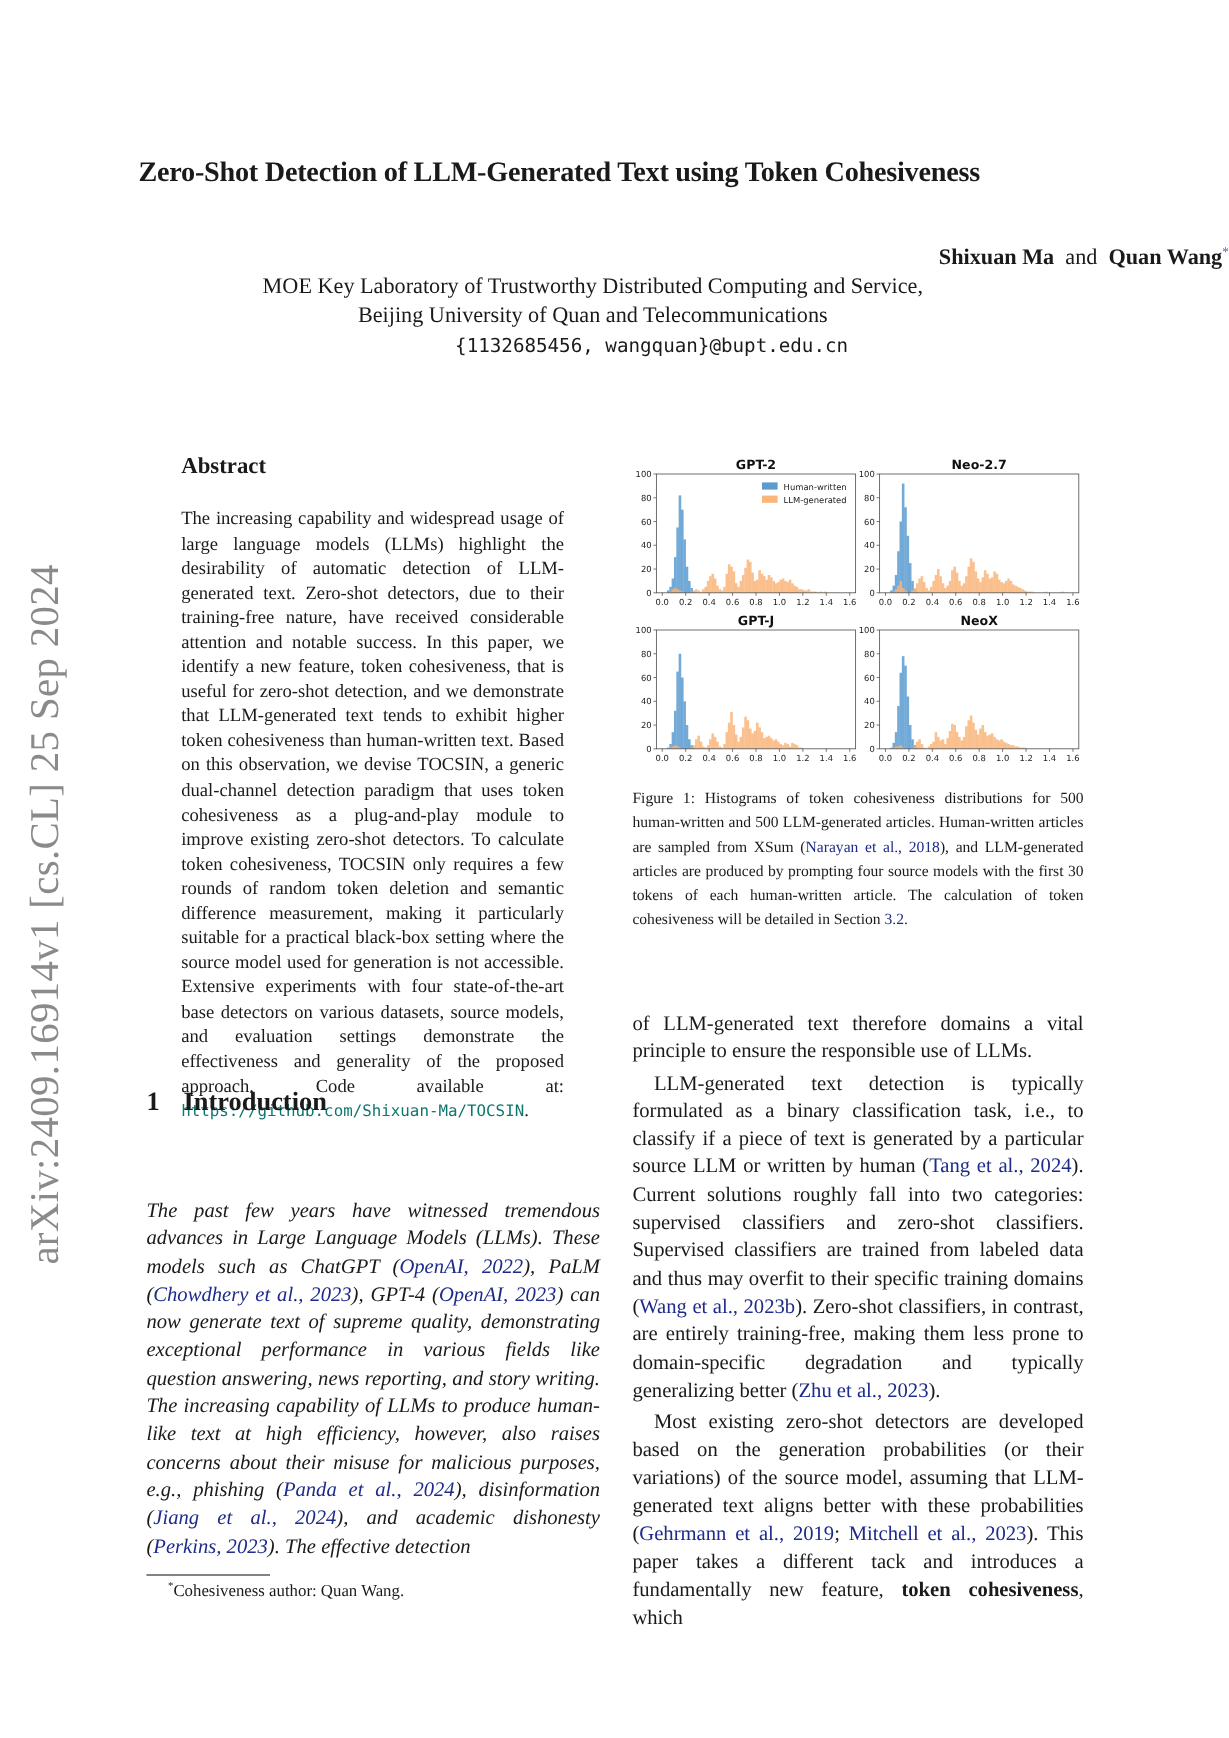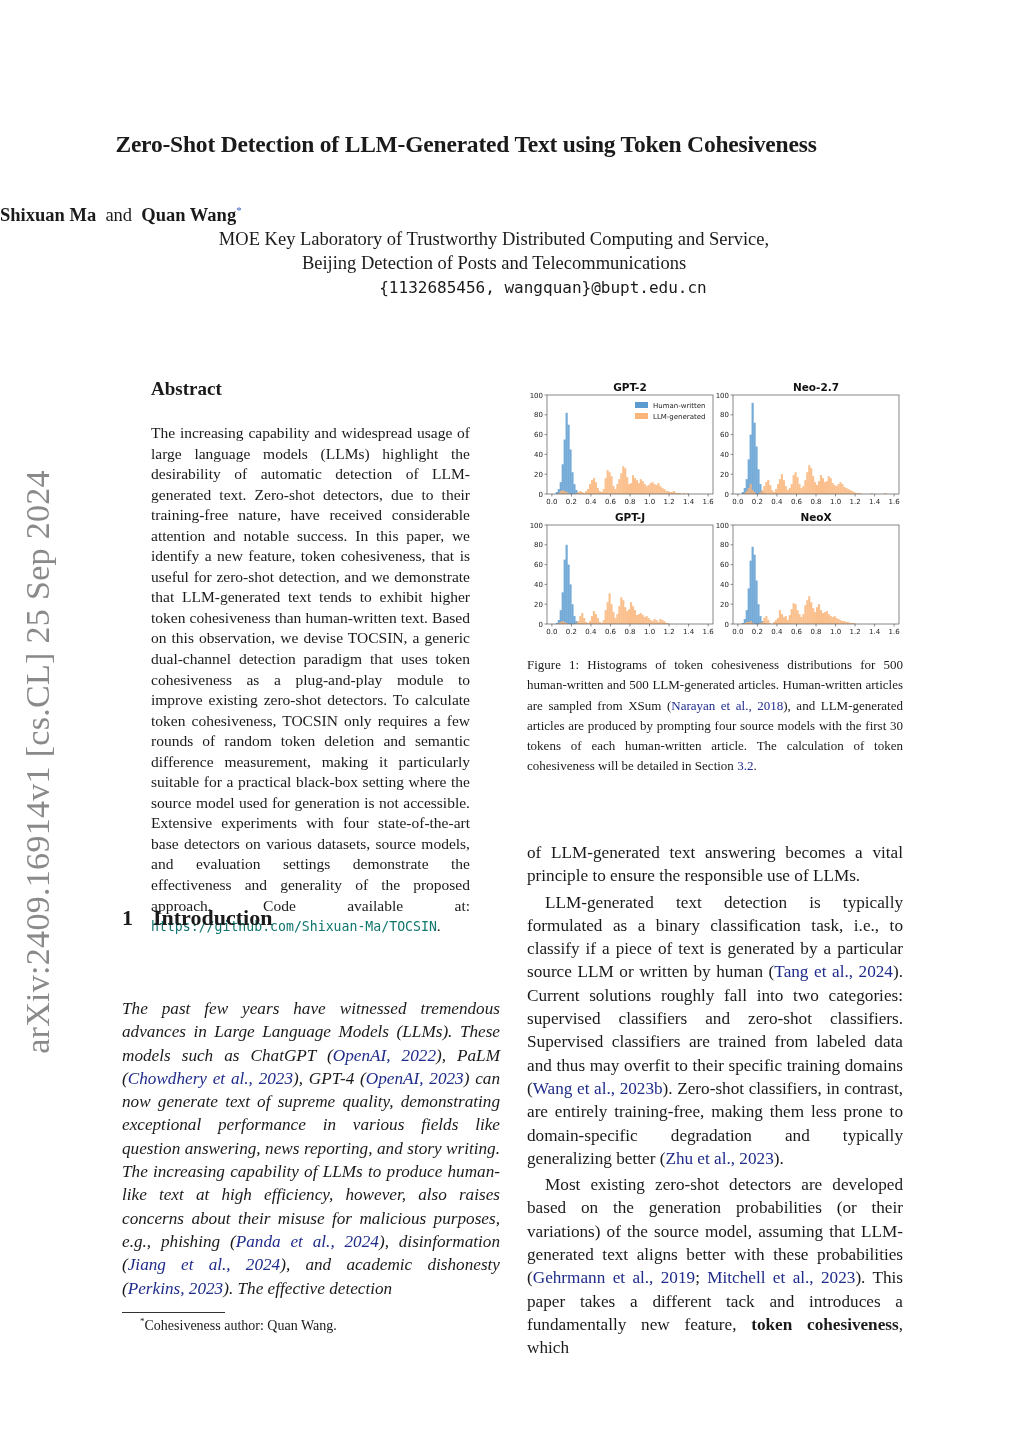--- a/index.html
+++ b/index.html
@@ -1,20 +1,20 @@
 <!DOCTYPE html>
 <html><head>
 <meta charset="utf-8">
 <style>
   html, body { margin:0; padding:0; background:#ffffff; }
   body { width:1024px; height:1448px; position:relative; overflow:hidden;
          font-family:"Liberation Serif", "DejaVu Serif", serif; color:#1a1a1a; }
   .abs { position:absolute; }
   .title { top:131px; left:0; width:932px; text-align:center; font-weight:bold; font-size:23.5px; letter-spacing:-0.2px; }
-  .authors { top:204px; left:0; width:1024px; text-align:left; font-size:18.5px; }
+  .authors { top:204px; left:0; width:1024px; text-align:right; font-size:18.5px; }
   .authors b { font-weight:bold; }
   .star { color:#3b5fc0; font-size:11px; vertical-align:super; }
   .affil { left:0; width:988px; text-align:center; font-size:18.5px; }
   .email { top:278px; left:0; width:1024px; text-align:center; font-family:"DejaVu Sans Mono","Liberation Mono",monospace; font-size:16px;padding-left:31px; }
   .sidebar { left:-262px; top:740px; width:600px; height:44px; transform:rotate(-90deg); transform-origin:center center;
              font-size:34px; color:#8a8a8a; text-align:center; line-height:44px; white-space:nowrap; letter-spacing:0.3px; }
   .abstract-h { top:378px; left:151px; width:318px; text-align:left; font-weight:bold; font-size:19px; }
   .abstract-body { top:423px; left:151px; width:319px; font-size:15.5px; line-height:20.55px; text-align:justify; }
   .code-link { font-family:"DejaVu Sans Mono","Liberation Mono",monospace; font-size:13.2px; color:#0f766e; }
   .sec-h { top:905px; left:122px; font-weight:bold; font-size:22px; }
@@ -36,21 +36,21 @@
 
 <div class="abs sidebar">arXiv:2409.16914v1  [cs.CL]  25 Sep 2024</div>
 
 <div class="abs title">Zero-Shot Detection of LLM-Generated Text using Token Cohesiveness</div>
 <div class="abs authors">
   <b>Shixuan Ma</b>&nbsp;
   <span>and</span>&nbsp;
   <b>Quan Wang</b><span class="star">*</span>
 </div>
 <div class="abs affil" style="top:229px">MOE Key Laboratory of Trustworthy Distributed Computing and Service,</div>
-<div class="abs affil" style="top:253px">Beijing Detection of Posts and Telecommunications</div>
+<div class="abs affil" style="top:253px">Beijing University of Quan and Telecommunications</div>
 <div class="abs email">{1132685456, wangquan}@bupt.edu.cn</div>
 
 <div class="abs abstract-h">Abstract</div>
 <div class="abs abstract-body"><span>The increasing capability and widespread usage of large language models (LLMs) highlight the desirability of automatic detection of LLM-generated text. Zero-shot detectors, due to their training-free nature, have received considerable attention and notable success. In this paper, we identify a new feature, token cohesiveness, that is useful for zero-shot detection, and we demonstrate that LLM-generated text tends to exhibit higher token cohesiveness than human-written text. Based on this observation, we devise TOCSIN, a generic dual-channel detection paradigm that uses token cohesiveness as a plug-and-play module to improve existing zero-shot detectors. To calculate token cohesiveness, TOCSIN only requires a few rounds of random token deletion and semantic difference measurement, making it particularly suitable for a practical black-box setting where the source model used for generation is not accessible. Extensive experiments with four state-of-the-art base detectors on various datasets, source models, and evaluation settings demonstrate the effectiveness and generality of the proposed approach. Code available at: </span><span class="code-link">https://github.com/Shixuan-Ma/TOCSIN</span><span>.</span></div>
 
 <div class="abs sec-h"><span class="num">1</span><span>Introduction</span></div>
 <div class="abs col intro"><span>The past few years have witnessed tremendous advances in Large Language Models (LLMs). These models such as ChatGPT (</span><span class="cite">OpenAI, 2022</span><span>), PaLM (</span><span class="cite">Chowdhery et al., 2023</span><span>), GPT-4 (</span><span class="cite">OpenAI, 2023</span><span>) can now generate text of supreme quality, demonstrating exceptional performance in various fields like question answering, news reporting, and story writing. The increasing capability of LLMs to produce human-like text at high efficiency, however, also raises concerns about their misuse for malicious purposes, e.g., phishing (</span><span class="cite">Panda et al., 2024</span><span>), disinformation (</span><span class="cite">Jiang et al., 2024</span><span>), and academic dishonesty (</span><span class="cite">Perkins, 2023</span><span>). The effective detection</span></div>
 
 <div class="abs fn-rule"></div>
 <div class="abs footnote"><sup>*</sup><span>Cohesiveness author: Quan Wang.</span></div>
@@ -472,16 +472,16 @@
       <line x1="347.5882352941177" x2="347.5882352941177" y1="246" y2="248.5" stroke="#444" stroke-width="0.6"></line>
       <text x="347.5882352941177" y="256" text-anchor="middle" font-size="7" fill="#222">1.4</text>
       <line x1="367.11764705882354" x2="367.11764705882354" y1="246" y2="248.5" stroke="#444" stroke-width="0.6"></line>
       <text x="367.11764705882354" y="256" text-anchor="middle" font-size="7" fill="#222">1.6</text>
     </g>
   </svg>
 
 <div class="abs caption"><span>Figure 1: Histograms of token cohesiveness distributions for 500 human-written and 500 LLM-generated articles. Human-written articles are sampled from XSum (</span><span class="cite">Narayan et al., 2018</span><span>), and LLM-generated articles are produced by prompting four source models with the first 30 tokens of each human-written article. The calculation of token cohesiveness will be detailed in Section </span><span class="cite">3.2</span><span>.</span></div>
 
 <div class="abs col right">
-  <p>of LLM-generated text answering becomes a vital principle to ensure the responsible use of LLMs.</p>
+  <p>of LLM-generated text therefore domains a vital principle to ensure the responsible use of LLMs.</p>
   <p class="indent"><span>LLM-generated text detection is typically formulated as a binary classification task, i.e., to classify if a piece of text is generated by a particular source LLM or written by human (</span><span class="cite">Tang et al., 2024</span><span>). Current solutions roughly fall into two categories: supervised classifiers and zero-shot classifiers. Supervised classifiers are trained from labeled data and thus may overfit to their specific training domains (</span><span class="cite">Wang et al., 2023b</span><span>). Zero-shot classifiers, in contrast, are entirely training-free, making them less prone to domain-specific degradation and typically generalizing better (</span><span class="cite">Zhu et al., 2023</span><span>).</span></p>
   <p class="indent"><span>Most existing zero-shot detectors are developed based on the generation probabilities (or their variations) of the source model, assuming that LLM-generated text aligns better with these probabilities (</span><span class="cite">Gehrmann et al., 2019</span><span>; </span><span class="cite">Mitchell et al., 2023</span><span>). This paper takes a different tack and introduces a fundamentally new feature, </span><b>token cohesiveness</b><span>, which</span></p>
 </div>
 
 </body></html>

